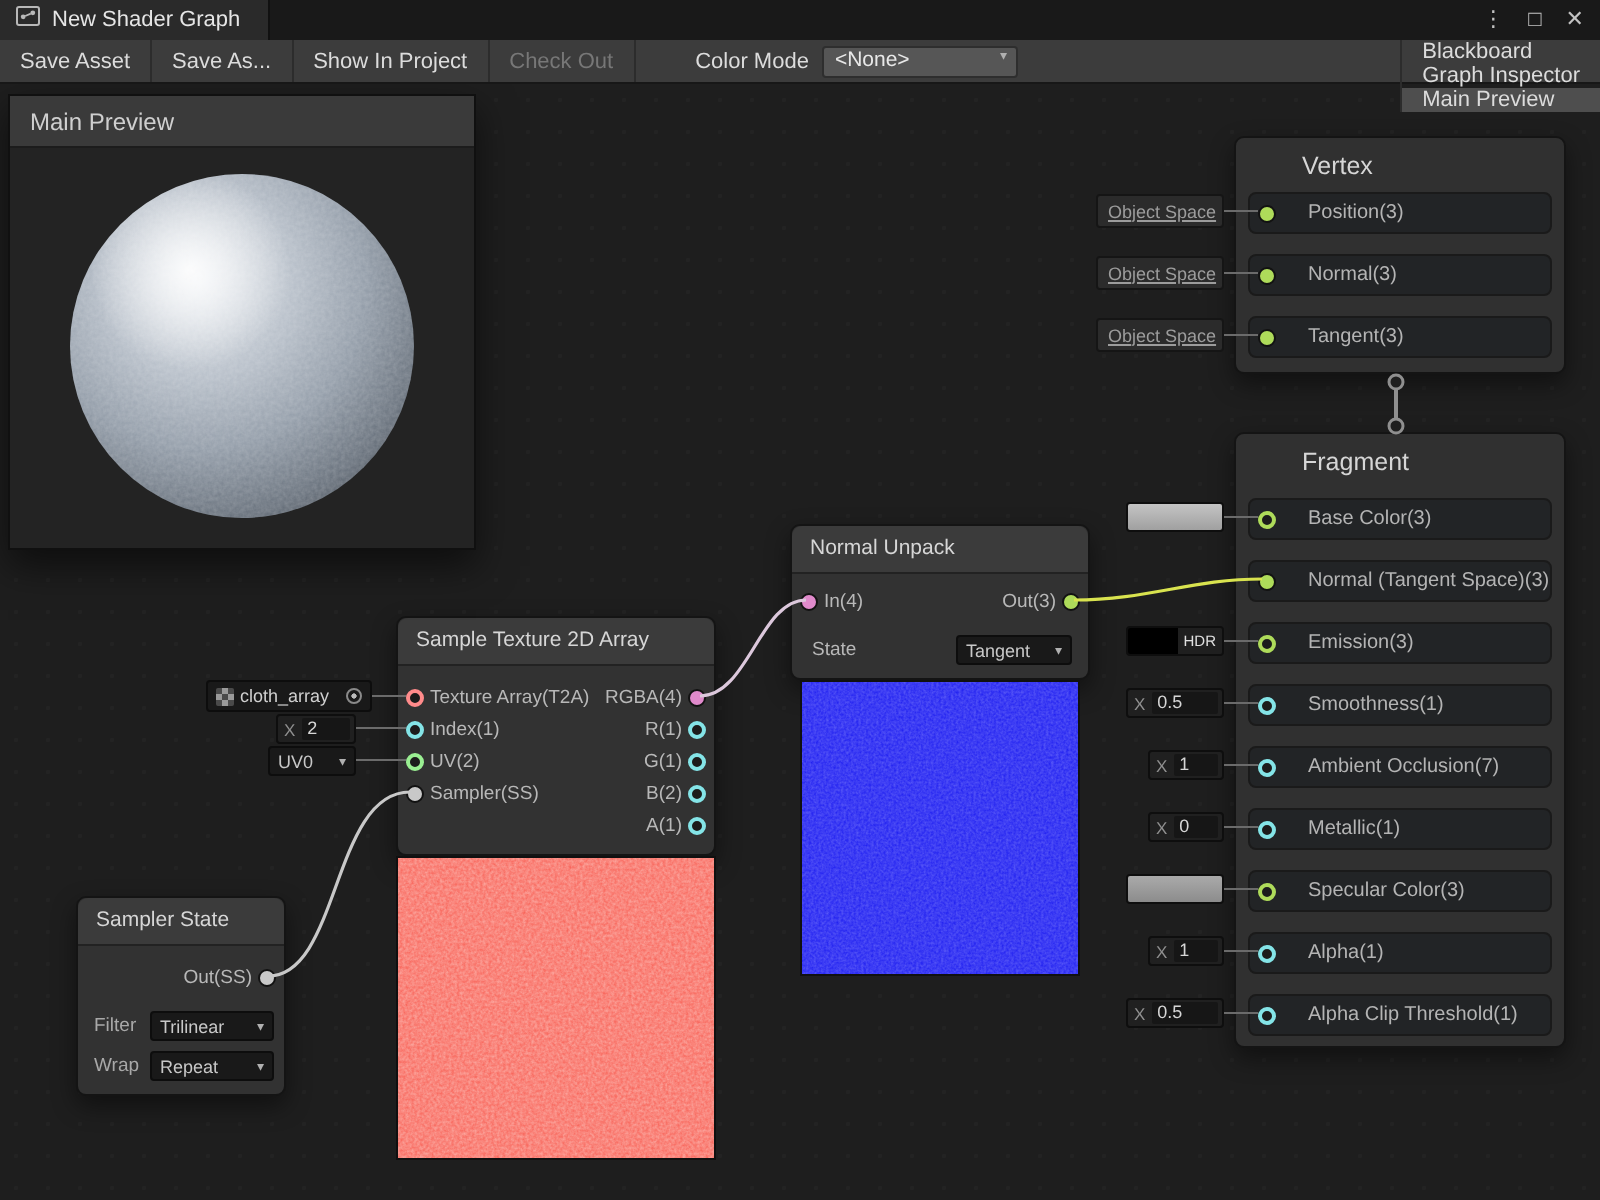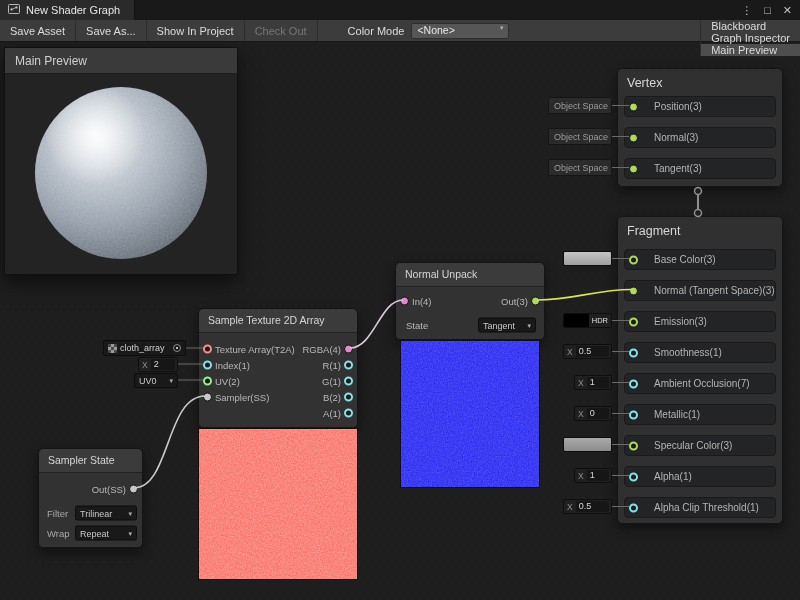--- a/index.html
+++ b/index.html
@@ -35,21 +35,21 @@
     background-image: radial-gradient(#232323 1px, transparent 1.2px); background-size:16px 16px; }
 
   
   .node { position:absolute; background:#323232; border:1px solid #141414; border-radius:5px;
     box-shadow:0 5px 12px rgba(0,0,0,.45); z-index:10; }
   .node-title { height:26px; line-height:25px; padding:0 9px; font-size:11px; color:#d6d6d6;
     background:#3b3b3b; border-bottom:1px solid #222; border-radius:5px 5px 0 0; white-space:nowrap; }
   .node-title.sm { height:24px; line-height:23px; font-size:10.5px; }
   .node.ctx { background:#303030; }
   .node.ctx .node-title { background:transparent; border-bottom:none; height:28px; line-height:28px;
-    font-size:12.5px; }
+    font-size:12.5px;margin-left:24px; }
 
   .pill { position:absolute; left:6px; right:6px; height:21px; background:#222426;
     border:1px solid #1a1a1a; border-radius:4px; display:flex; align-items:center;
     padding-left:17px; }
   .pill-lb { font-size:10px; color:#b4b4b4; white-space:nowrap;padding-left:12px; }
 
   .srow { position:absolute; left:0; width:100%; height:16px; }
   .in-lb { position:absolute; left:16px; top:50%; transform:translateY(-50%); font-size:9.5px; color:#b8b8b8; white-space:nowrap; }
   .out-lb { position:absolute; right:16px; top:50%; transform:translateY(-50%); font-size:9.5px; color:#b8b8b8; white-space:nowrap; }
   .lb8 { left:8px; color:#a8a8a8; }
@@ -59,21 +59,21 @@
     transform:translateY(-50%); background:#1c1c1c; border:2px solid var(--pc); }
   .port.filled { background:var(--pc); border:1px solid #121212; }
   .port.l { left:4px; } .port.r { right:4px; }
   .pill .port { left:4px; }
   .v1 { --pc:#84E4E7; } .v2 { --pc:#9AEF92; } .v3 { --pc:#AEDB5A; }
   .v4 { --pc:#E08ACB; } .tx { --pc:#FF8B8B; } .ss { --pc:#C8C8C8; }
 
   
   .ospace { position:absolute; left:548px; width:64px; height:17px; background:#2b2b2b;
     border:1px solid #151515; border-radius:2px; display:flex; align-items:center;
-    padding-left:5px; font-size:9px; color:#9c9c9c; z-index:15; white-space:nowrap; }
+    padding-left:5px; font-size:9px; color:#9c9c9c; z-index:15; white-space:nowrap;text-decoration:underline; }
   .fw { position:absolute; z-index:15; }
   .sw { height:15px; width:49px; background:linear-gradient(180deg,#c4c4c4,#a0a0a0);
     border:1px solid #0e0e0e; border-radius:2px; }
   .sw2 { background:linear-gradient(180deg,#aaaaaa,#8c8c8c); }
   .hdr { display:flex; height:15px; width:49px; border:1px solid #0e0e0e; border-radius:2px; overflow:hidden; }
   .hdr-sw { flex:1; background:#000; }
   .hdr-bd { background:#1f1f1f; color:#e0e0e0; font-size:7.5px; display:flex; align-items:center; padding:0 3px; }
   .ff { display:flex; align-items:center; background:#202020; border:1px solid #0e0e0e;
     border-radius:2px; height:15px; }
   .ffx { color:#8f8f8f; font-size:8.5px; padding:0 3px; }

